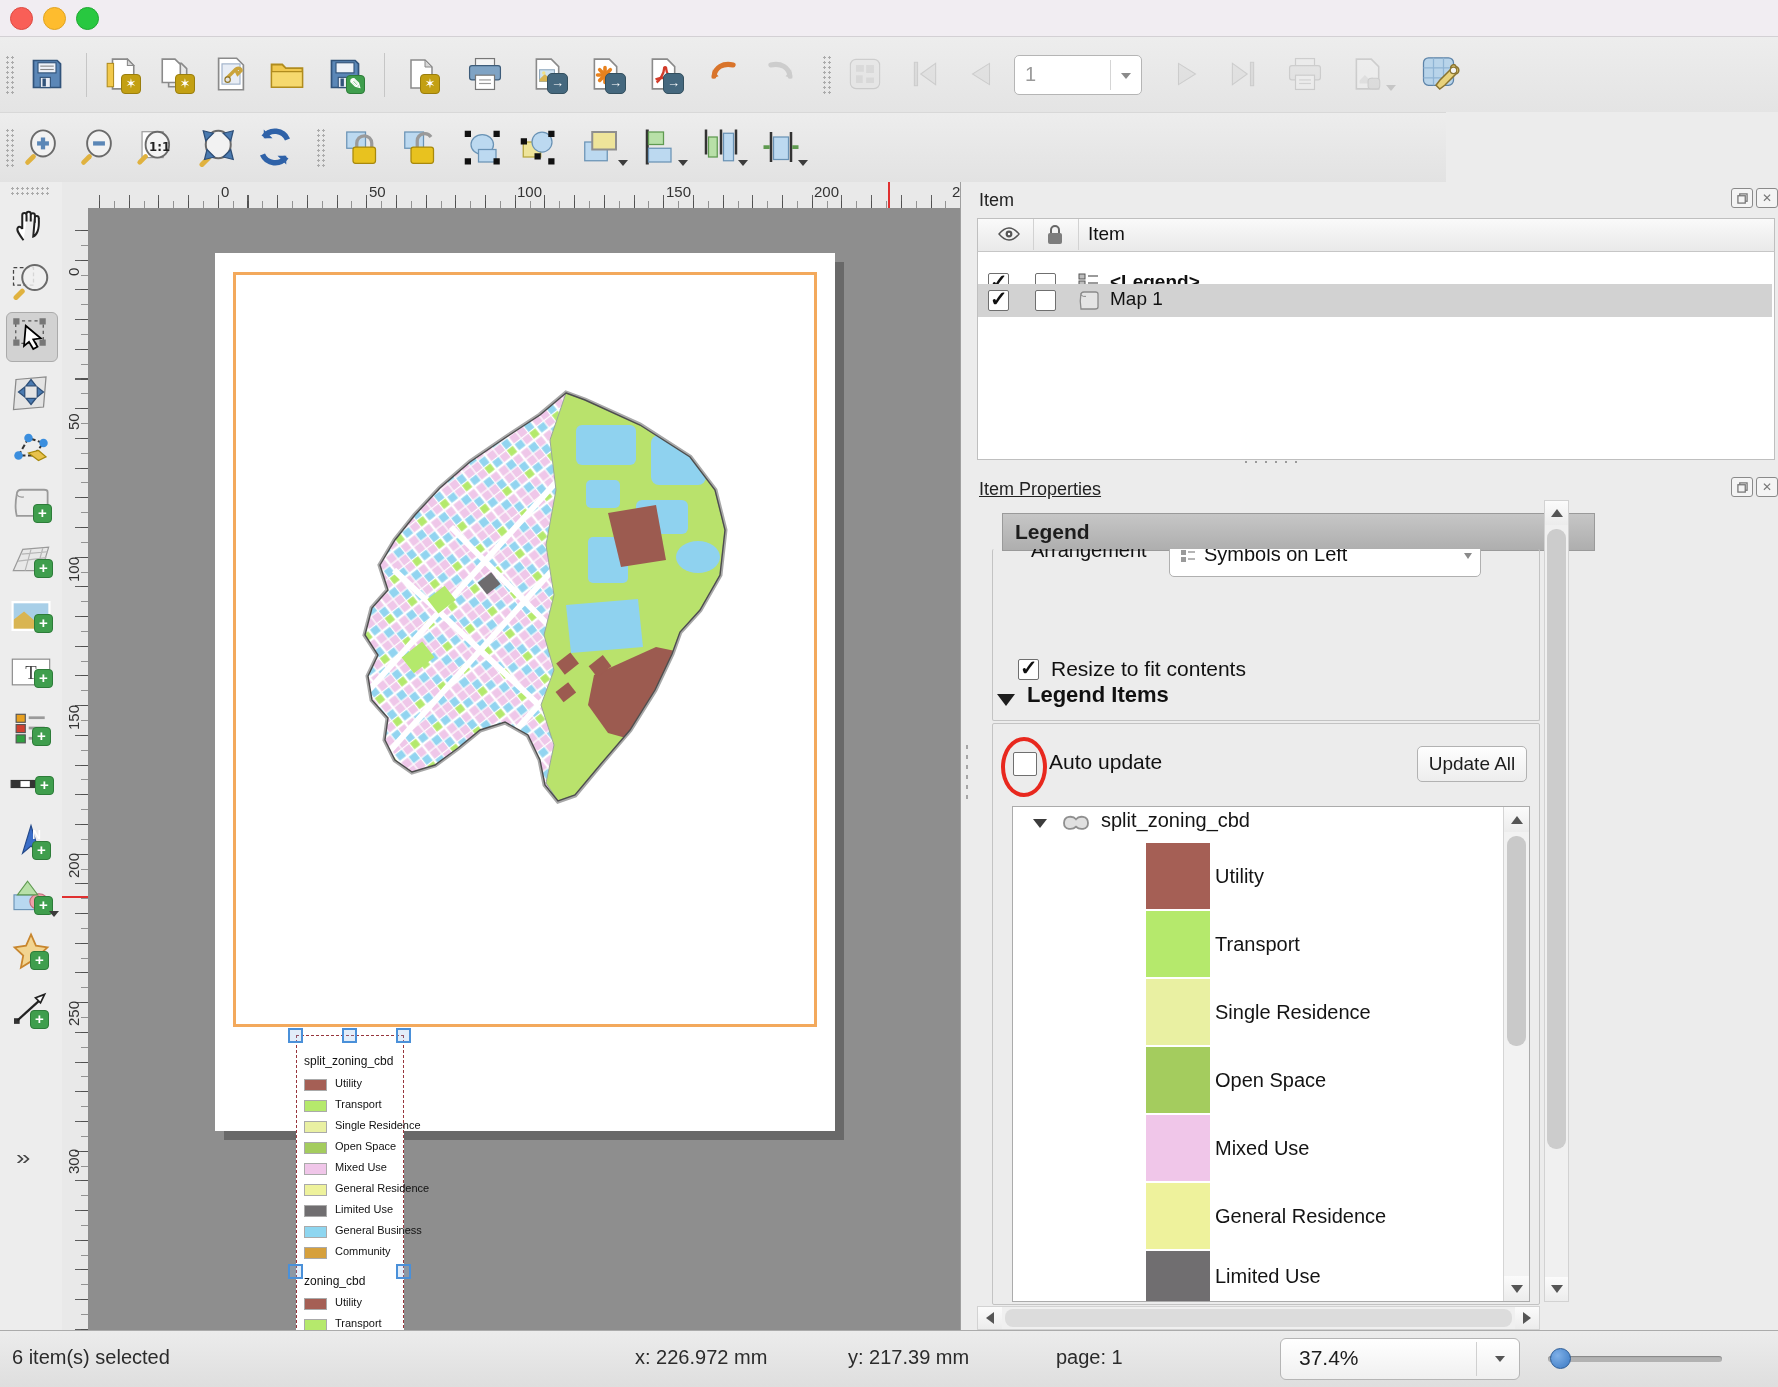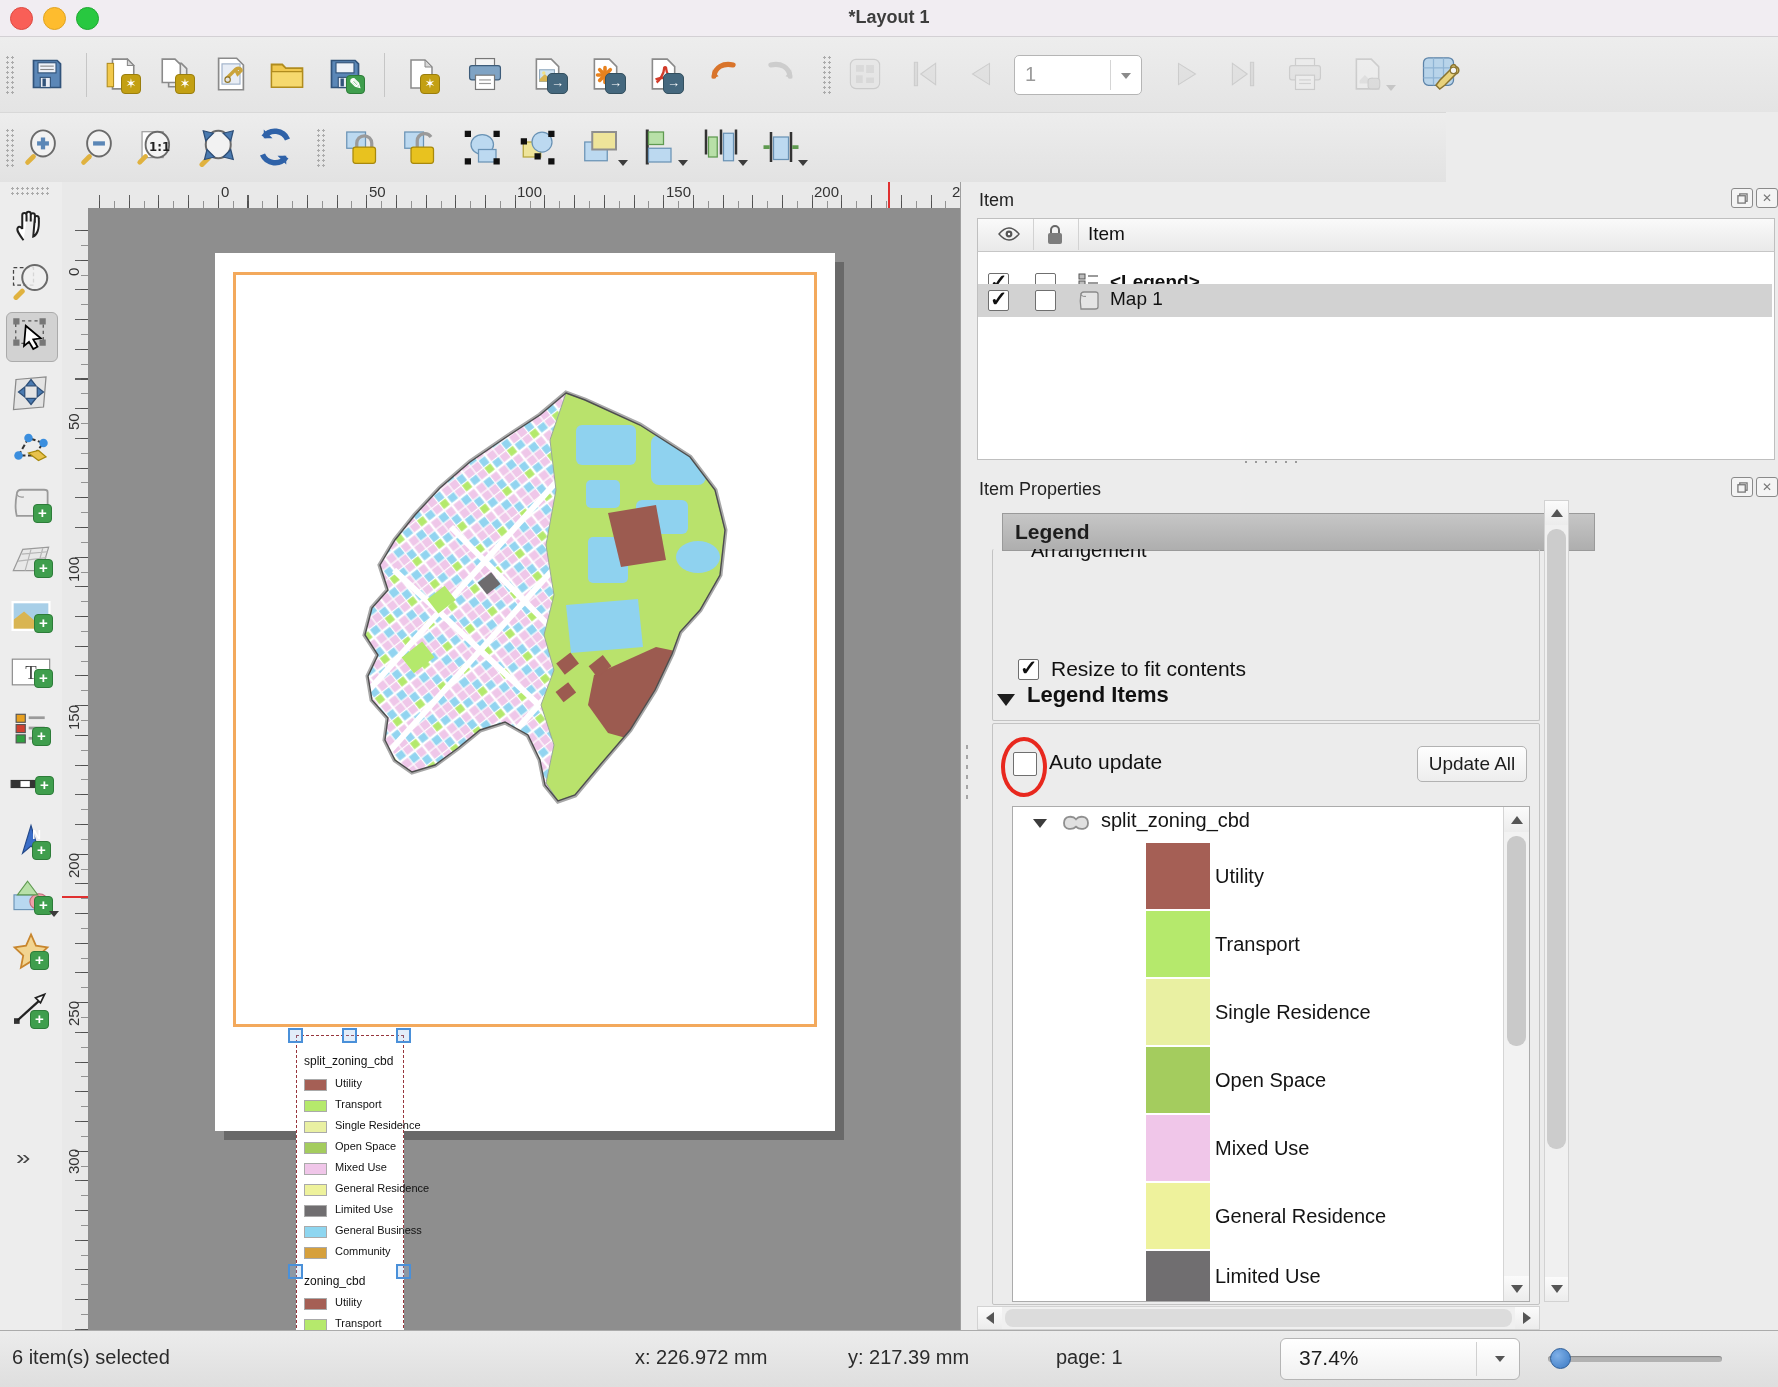--- a/index.html
+++ b/index.html
@@ -73,21 +73,20 @@
 </style>
 </head>
 <body>
 
 <div id="app">
 
   <div class="a" id="titlebar">
     <div class="tl" style="left:10px;background:#f95f57;border:1px solid #dd4a42;"></div>
     <div class="tl" style="left:43px;background:#febc2e;border:1px solid #e0a321;"></div>
     <div class="tl" style="left:76px;background:#28c840;border:1px solid #1fa832;"></div>
-    <div class="a" id="title">*Layout 1</div>
   </div>
 
   <div class="a" id="tb1">
     <div class="grip" style="left:5px;top:18px;height:40px;"></div>
     <div class="tb" style="left:22px;top:12px;">
       <svg width="36" height="36" viewBox="0 0 32 32">
           <path d="M4 4h21l3 3v21H4z" fill="#5b87b7" stroke="#31537a" stroke-width="1.5"></path>
           <rect x="8" y="6" width="16" height="9" fill="#eef2f8" stroke="#31537a"></rect>
           <line x1="10" y1="9" x2="22" y2="9" stroke="#888"></line>
           <line x1="10" y1="12" x2="22" y2="12" stroke="#888"></line>
@@ -698,35 +697,45 @@
       <span class="chk" style="left:57px;top:6px;"></span>
       <svg class="a" style="left:100px;top:6px;" width="22" height="22" viewBox="0 0 22 22">
           <path d="M3 3q-1.5 8 0 16h14q3 0 3-2V4q0-2-2.5-2H6q-3 0-3 3z" fill="#e4e4e4" stroke="#8a8a8a" stroke-width="1.3"></path>
           <path d="M3 5q2 2 5 1.4" fill="none" stroke="#8a8a8a"></path>
         </svg>
       <span class="rowtext" style="left:132px;top:4px;">Map 1</span>
     </div>
 
     <div class="a" style="left:280px;top:276px;width:60px;height:8px;background-image:radial-gradient(#9a9a9a 1.4px,rgba(0,0,0,0) 1.5px);background-size:10px 8px;"></div>
 
-    <span class="ptitle" style="left:18px;top:297px;">Item Properties</span>
+    <span class="ptitle" style="left:18px;top:297px;text-decoration:underline;">Item Properties</span>
     <div class="winbtn" style="left:770px;top:295px;">
       <svg width="11" height="11" viewBox="0 0 12 12">
           <rect x="3" y="1" width="8" height="8" fill="none" stroke="#777" stroke-width="1.4"></rect>
           <rect x="1" y="3" width="8" height="8" fill="#f4f4f4" stroke="#777" stroke-width="1.4"></rect>
         </svg>
     </div>
     <div class="winbtn" style="left:795px;top:295px;">✕</div>
 
     <div class="secbar" style="top:331px;margin-left:25px;">
       <span style="margin-left:12px;font-size:21px;font-weight:bold;color:#1d1d1d;">Legend</span>
     </div>
 
     <div class="gbox" style="left:31px;top:367px;width:546px;height:171px;border-top:none;overflow:hidden;">
       <span class="rowtext" style="left:38px;top:-10px;font-size:20px;">Arrangement</span>
+      <div class="a" style="left:176px;top:-14px;width:312px;height:42px;background:#fff;border:1px solid #b0b0b0;border-radius:5px;box-sizing:border-box;">
+        <svg class="a" style="left:10px;top:12px;" width="16" height="16" viewBox="0 0 16 16">
+            <rect x="1" y="2" width="5" height="5" fill="#9a9a9a"></rect>
+            <rect x="1" y="9" width="5" height="5" fill="#9a9a9a"></rect>
+            <line x1="8" y1="4" x2="15" y2="4" stroke="#b5b5b5" stroke-width="2"></line>
+            <line x1="8" y1="11" x2="15" y2="11" stroke="#b5b5b5" stroke-width="2"></line>
+          </svg>
+        <span class="rowtext" style="left:34px;top:7px;font-size:20px;">Symbols on Left</span>
+        <span class="caret" style="right:8px;top:17px;border-top-color:#8a8a8a;border-left-width:4px;border-right-width:4px;"></span>
+      </div>
       <span class="chk on" style="left:25px;top:110px;"></span>
       <span class="rowtext" style="left:58px;top:108px;font-size:21px;">Resize to fit contents</span>
     </div>
 
     <span class="a" style="left:36px;top:512px;width:0;height:0;border-left:9px solid transparent;border-right:9px solid transparent;border-top:12px solid #1d1d1d;"></span>
     <span class="rowtext" style="left:66px;top:500px;font-size:22px;font-weight:bold;">Legend Items</span>
 
     <div class="gbox" style="left:31px;top:541px;width:546px;height:580px;"></div>
 
     <span class="chk" style="left:52px;top:570px;width:24px;height:24px;"></span>

